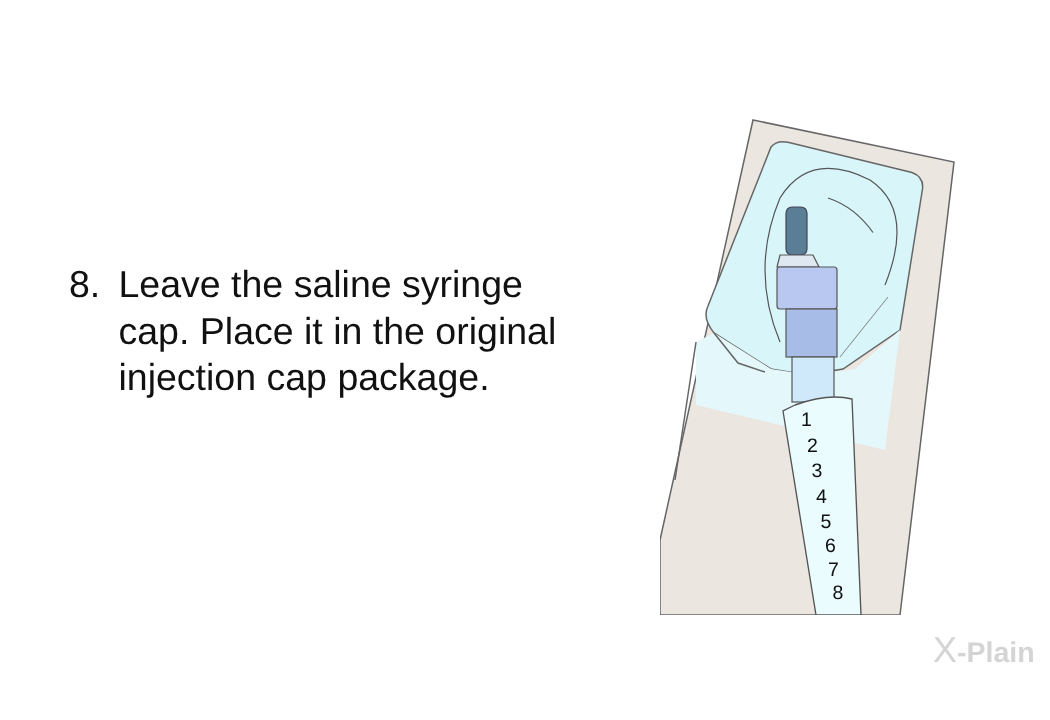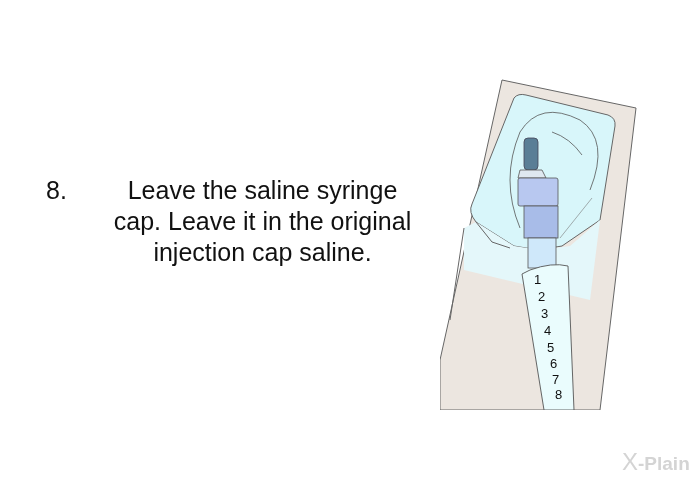--- a/index.html
+++ b/index.html
@@ -1,31 +1,31 @@
 <!DOCTYPE html>
 <html><head>
   <meta charset="utf-8">
   <style>
     html, body { margin: 0; padding: 0; background: #ffffff; }
     body { width: 700px; height: 480px; position: relative; overflow: hidden; font-family: "Liberation Sans", sans-serif; }
     .step { position: absolute; left: 46px; top: 175px; width: 400px; font-size: 25px; line-height: 31px; color: #111; }
     .step .num { position: absolute; left: 0; top: 0; }
-    .step .line { display: block; padding-left: 33px; white-space: nowrap; text-align: center; }
+    .step .line { display: block; padding-left: 33px; white-space: nowrap; }
     .illus { position: absolute; left: 440px; top: 60px; width: 200px; height: 350px; }
-    .logo { position: absolute; left: 622px; top: 448px; font-size: 19px; color: #d4d4d4; font-weight: bold; letter-spacing: 0px; }
+    .logo { position: absolute; left: 622px; top: 420px; font-size: 19px; color: #d4d4d4; font-weight: bold; letter-spacing: 0px; }
     .logo .x { font-size: 24px; font-weight: normal; }
   </style>
 </head>
 <body>
 
 <div class="step">
   <span class="num">8.</span>
   <span class="line">Leave the saline syringe</span>
-  <span class="line">cap. Leave it in the original</span>
-  <span class="line">injection cap saline.</span>
+  <span class="line">cap. Place it in the original</span>
+  <span class="line">injection cap package.</span>
 </div>
 
 <svg class="illus" viewBox="0 0 200 350" xmlns="http://www.w3.org/2000/svg">
 
   <g>
     <path d="M62 20 L196 48 L160 350 L0 350 L0 300 Z" fill="#ece6e0" stroke="#666" stroke-width="1"></path>
     <path d="M74 38 Q78 33 86 35 L168 55 Q176 58 175 66 L160 160 L122 186 L98 190 L74 186 L36 162 Q28 152 32 144 Z" fill="#d8f6fa" stroke="#666" stroke-width="1"></path>
     <path d="M24 168 L36 162 L74 186 L100 190 L130 186 L160 160 L150 240 L24 210 Z" fill="#e4f7fa" stroke="none"></path>
     <path d="M36 162 L52 182 L70 188" fill="none" stroke="#666" stroke-width="1"></path>
     <path d="M10 260 L24 168" fill="none" stroke="#666" stroke-width="1"></path>

